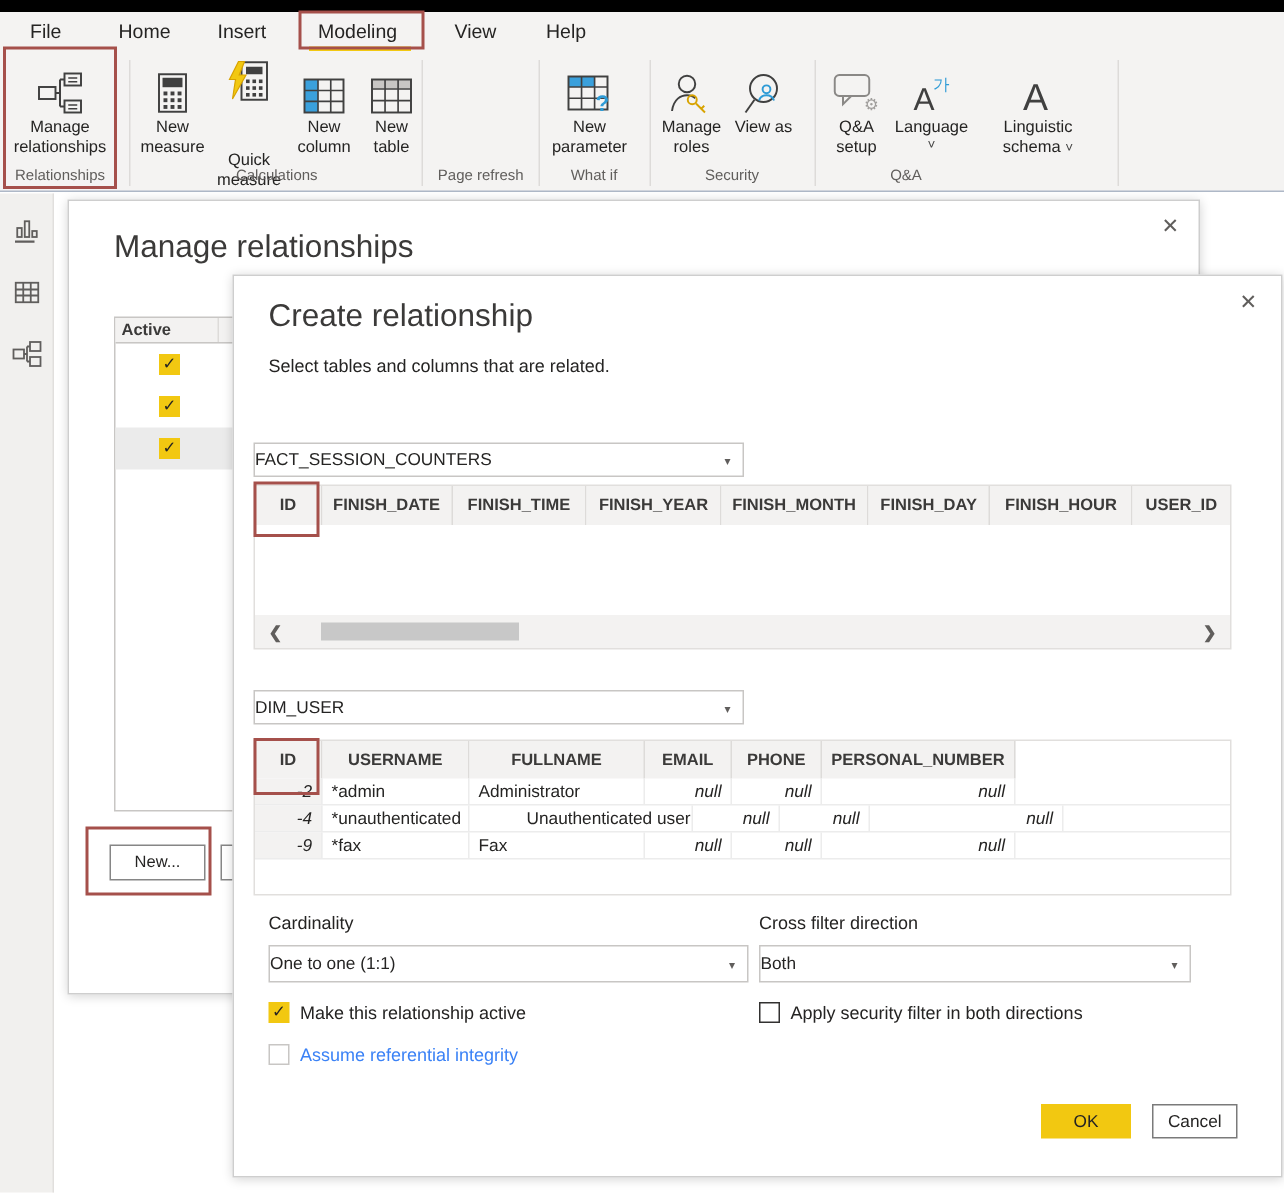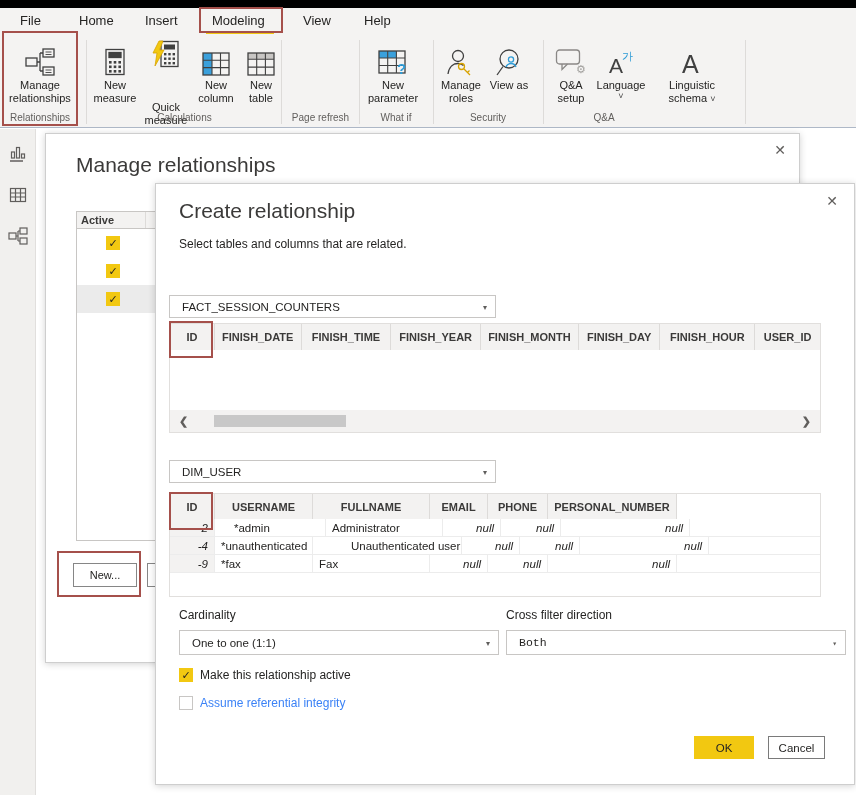--- a/index.html
+++ b/index.html
@@ -42,21 +42,21 @@
   .mr-head .hcell.sliver { width:7px; border-right:none; padding:0; }
   .mr-row { height:28px; display:flex; align-items:center; }
   .mr-row.selected { background:#ebebeb; }
   .cb { width:14px; height:14px; display:inline-flex; align-items:center; justify-content:center; font-size:11px; line-height:12px; }
   .cb.checked { background:#f2c811; color:#252423; }
   .cb.unchecked { background:#fff; border:1px solid #323130; }
   .cb.disabled { background:#fff; border:1px solid #c8c6c4; }
   .btn { position:absolute; background:#fff; border:1px solid #868686; font-size:11px; color:#252423; display:flex; align-items:center; justify-content:center; }
 
   
-  .dropdown { position:absolute; height:23px; border:1px solid #c8c6c4; background:#fff; font-size:11.5px; color:#252423; display:flex; align-items:center; padding-left:12px; }
+  .dropdown { position:absolute; height:23px; border:1px solid #c8c6c4; background:#fff; font-size:11.5px; color:#252423; display:flex; align-items:center; padding-left:0; }
   .dropdown .dd-chev { position:absolute; right:8px; top:7px; font-size:8px; color:#605e5c; }
   .ptable { position:absolute; border:1px solid #e1dfdd; background:#fff; }
   .phead { display:flex; background:#fff; }
   .phead .ph { background:#f3f2f1; border-right:1px solid #dddbd9; font-size:11px; font-weight:bold; color:#3b3a39; display:flex; align-items:center; justify-content:center; }
   .prow { display:flex; border-bottom:1px solid #ececec; }
   .prow .pc { font-size:11.5px; padding:3px 6px 2px 6px; border-right:1px solid #ececec; white-space:nowrap; overflow:hidden; }
   .pc.idc { background:#f3f2f1; font-style:italic; text-align:right; }
   .pc.num { font-style:italic; text-align:right; }
   .scrollbar { position:absolute; left:0; bottom:0; height:22px; background:#f3f2f1; width:100%; display:flex; align-items:center; }
   .scr-arrow { font-size:11px; color:#605e5c; font-weight:bold; padding:0 9px; }
@@ -341,21 +341,21 @@
     <div class="phead">
       <span class="ph" style="width:45px; height:25px;">ID</span>
       <span class="ph" style="width:98px; height:25px;">USERNAME</span>
       <span class="ph" style="width:117px; height:25px;">FULLNAME</span>
       <span class="ph" style="width:58px; height:25px;">EMAIL</span>
       <span class="ph" style="width:60px; height:25px;">PHONE</span>
       <span class="ph" style="width:129px; height:25px;">PERSONAL_NUMBER</span>
     </div>
     <div class="prow">
       <span class="pc idc" style="width:45px;">-2</span>
-      <span class="pc" style="width:98px;margin-left:13px;">*admin</span>
+      <span class="pc" style="width:98px;">*admin</span>
       <span class="pc" style="width:117px;">Administrator</span>
       <span class="pc num" style="width:58px;">null</span>
       <span class="pc num" style="width:60px;">null</span>
       <span class="pc num" style="width:129px;">null</span>
     </div>
     <div class="prow">
       <span class="pc idc" style="width:45px;">-4</span>
       <span class="pc" style="width:98px;">*unauthenticated</span>
       <span class="pc" style="width:117px;margin-left:32px;">Unauthenticated user</span>
       <span class="pc num" style="width:58px;">null</span>
@@ -371,31 +371,35 @@
       <span class="pc num" style="width:129px;">null</span>
     </div>
   </div>
 
   <div class="field-label" style="left:23px; top:424px;">Cardinality</div>
   <div class="dropdown" style="left:23px; top:446px; width:320px; height:25px;">
     <span>One to one (1:1)</span>
     <span class="dd-chev" style="top:8px;">▾</span>
   </div>
   <div class="field-label" style="left:350px; top:424px;">Cross filter direction</div>
-  <div class="dropdown" style="left:350px; top:446px; width:340px; height:25px;font-family:Liberation Mono, monospace;">
+  <div class="dropdown" style="left:350px; top:446px; width:288px; height:25px;">
     <span>Both</span>
     <span class="dd-chev" style="top:8px;">▾</span>
   </div>
 
   <div class="cbrow" style="left:23px; top:484px;">
     <span class="cb checked">
         <span>✓</span>
       </span>
     <span>Make this relationship active</span>
   </div>
+  <div class="cbrow" style="left:350px; top:484px;">
+    <span class="cb unchecked"></span>
+    <span>Apply security filter in both directions</span>
+  </div>
   <div class="cbrow disabled" style="left:23px; top:512px;">
     <span class="cb disabled"></span>
     <span>Assume referential integrity</span>
   </div>
 
   <div class="btn okbtn" style="left:538px; top:552px; width:60px; height:23px;">OK</div>
   <div class="btn cancelbtn" style="left:612px; top:552px; width:57px; height:23px;">Cancel</div>
 </div>
 
 <div class="annot" style="left:199px; top:7px; width:84px; height:26px;"></div>

